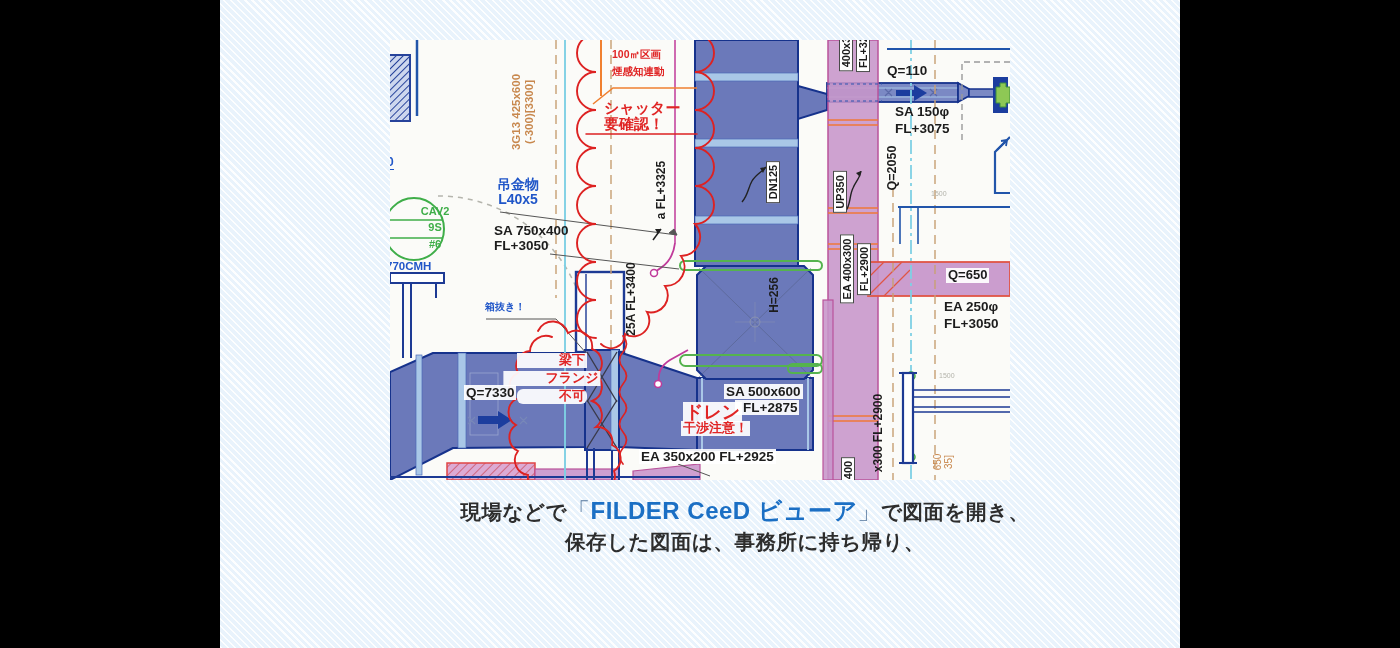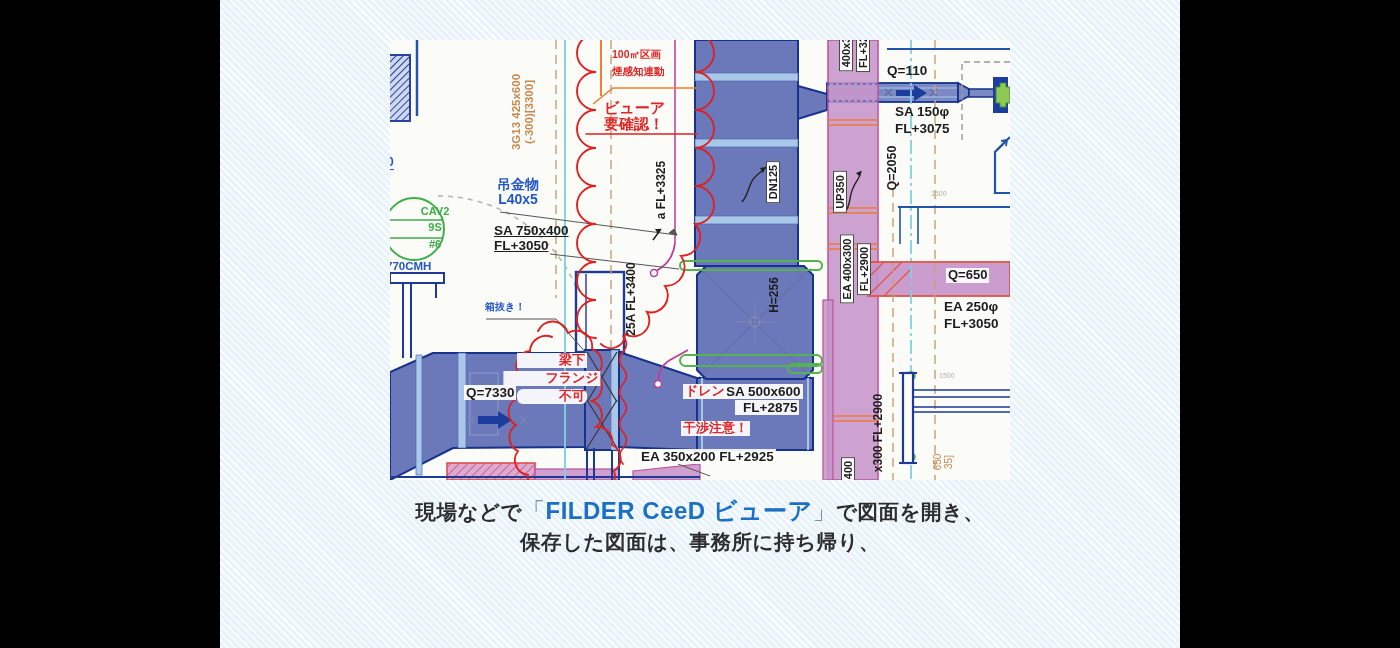--- a/index.html
+++ b/index.html
@@ -21,21 +21,21 @@
   .grn{color:#3fae49;}
   .org{color:#c8884e;}
   .chip{background:rgba(255,255,255,.93);padding:0 2px;}
   .rotc{transform:translate(-50%,-50%) rotate(-90deg);transform-origin:center;}
   .chip-rot{position:absolute;background:#fff;border:1px solid #4a4a4a;padding:0 3px;font-weight:bold;
             color:#1c1c1c;white-space:nowrap;z-index:5;
             transform:translate(-50%,-50%) rotate(-90deg);}
   .ctr{transform:translateX(-50%);padding-left:42px;}
   .dim{color:#b3b3aa;font-size:7px;}
   
-  .caption{position:absolute;left:0;top:496px;width:100%;text-align:center;}
+  .caption{position:absolute;left:0;top:496px;width:100%;text-align:center;padding-left:45px;}
   .cap-line{margin:0;font-size:20.5px;line-height:30px;font-weight:700;color:#2d2d2d;letter-spacing:.5px;}
   .brand{font-size:24px;color:#1b6fc4;font-weight:700;}
   .bracket{font-size:23px;color:#55779c;font-weight:400;}
 </style>
 </head>
 <body>
 
 <div class="stage">
   <div class="sidebar left"></div>
   <div class="sidebar right"></div>
@@ -207,30 +207,30 @@
         <div>3G13 425x600</div>
         <div>(-300)[3300]</div>
       </div>
 
       <div class="lbl red b" style="left:222px;top:6px;font-size:10.5px;line-height:17px;">
         <div>100㎡区画</div>
         <div>煙感知連動</div>
       </div>
 
       <div class="lbl red b" style="left:214px;top:60px;font-size:15px;line-height:16px;">
-        <div>ビューア</div>
+        <div>シャッター</div>
         <div>要確認！</div>
       </div>
 
       <div class="lbl blue b" style="left:107px;top:137px;font-size:14px;line-height:15px;text-align:center;">
         <div>吊金物</div>
         <div>L40x5</div>
       </div>
 
-      <div class="lbl blk b" style="left:104px;top:183px;font-size:13.5px;line-height:15px;text-decoration:underline;">
+      <div class="lbl blk b" style="left:104px;top:183px;font-size:13.5px;line-height:15px;">
         <div>SA 750x400</div>
         <div>FL+3050</div>
       </div>
 
       <div class="lbl grn b ctr" style="left:24px;top:165px;font-size:11px;">CAV2</div>
       <div class="lbl grn b ctr" style="left:24px;top:181px;font-size:11px;">9S</div>
       <div class="lbl grn b ctr" style="left:24px;top:198px;font-size:11px;">#6</div>
       <div class="lbl blue b" style="left:-4px;top:220px;font-size:11.5px;">770CMH</div>
       <div class="lbl blue b" style="left:-3px;top:116px;font-size:12px;border-bottom:1.5px solid #2056c8;">0</div>
 
@@ -260,21 +260,21 @@
       </div>
 
       <div class="chip-rot" style="left:457px;top:229px;font-size:11px;">EA 400x300</div>
       <div class="chip-rot" style="left:474px;top:229px;font-size:11px;">FL+2900</div>
 
       <div class="lbl blk b rotc" style="left:385px;top:255px;font-size:12px;">H=256</div>
 
       <div class="lbl blk b chip" style="left:334px;top:344px;font-size:13.5px;">SA 500x600</div>
       <div class="lbl blk b chip" style="left:345px;top:360px;font-size:13.5px;padding-left:8px;">FL+2875</div>
 
-      <div class="lbl red b chip" style="left:293px;top:344px;font-size:13px;">ドレン</div>
+      <div class="lbl red b chip" style="left:293px;top:362px;font-size:18px;">ドレン</div>
       <div class="lbl red b chip" style="left:291px;top:381px;font-size:13px;">干渉注意！</div>
 
       <div class="lbl blk b chip" style="left:249px;top:409px;font-size:13.5px;">EA 350x200 FL+2925</div>
 
       <div class="chip-rot" style="left:458px;top:430px;font-size:11px;">400</div>
       <div class="lbl blk b rotc" style="left:489px;top:393px;font-size:12px;">x300 FL+2900</div>
 
       <div class="lbl blk b chip" style="left:556px;top:228px;font-size:13px;">Q=650</div>
 
       <div class="lbl blk b" style="left:554px;top:258px;font-size:13.5px;line-height:17px;">

